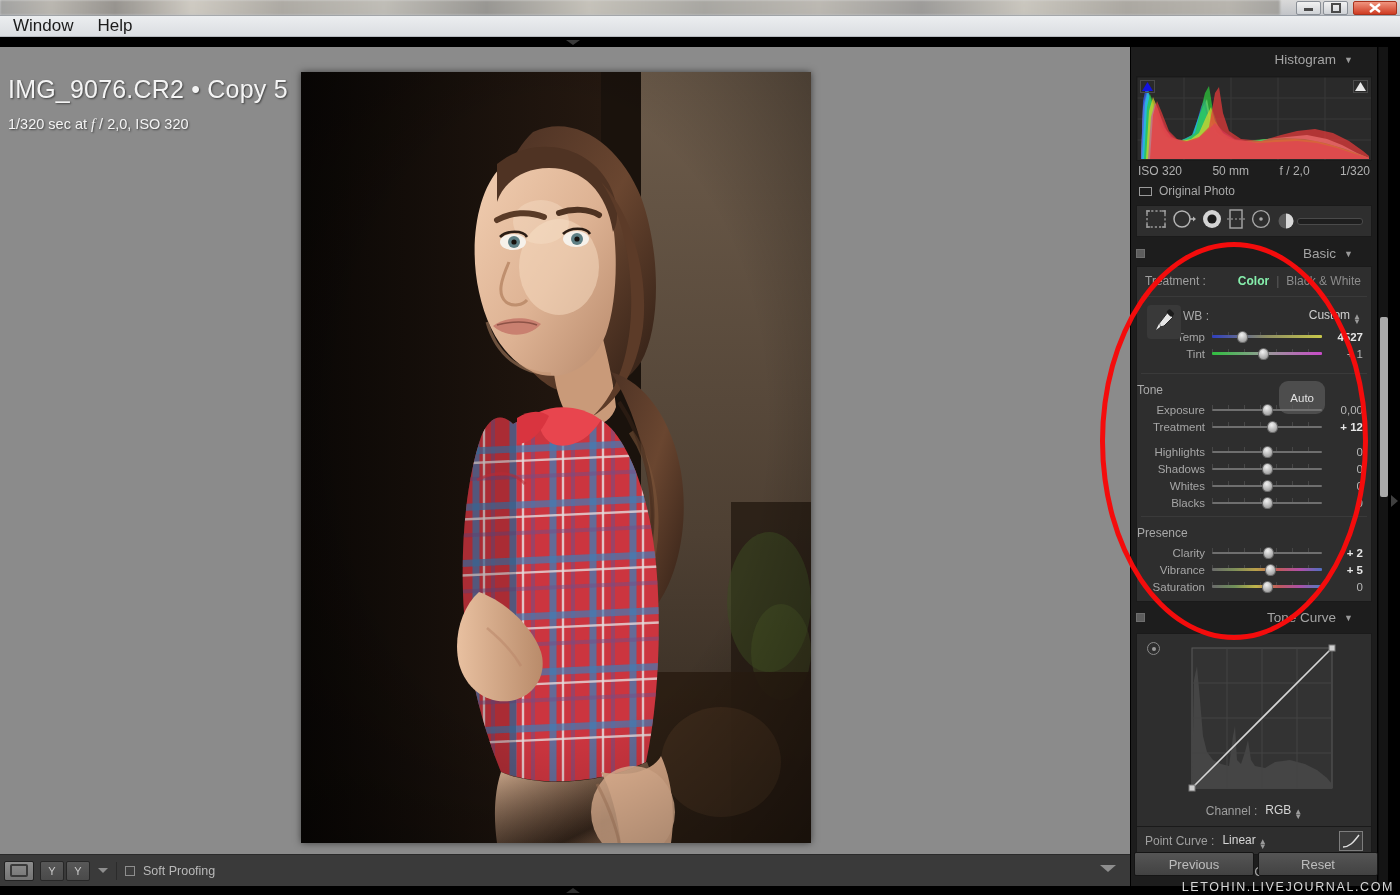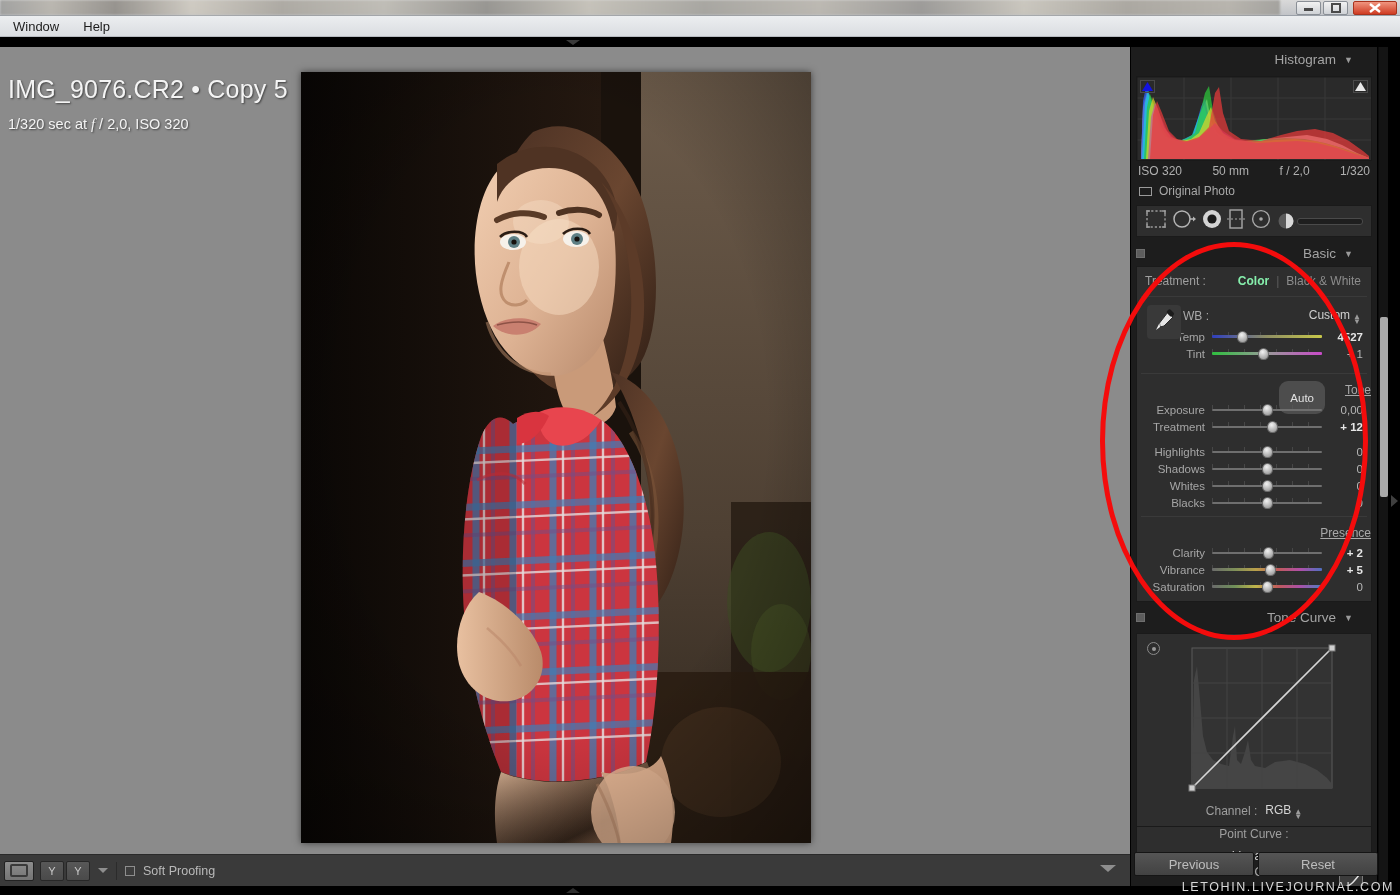--- a/index.html
+++ b/index.html
@@ -37,21 +37,21 @@
     border-color: #a8321c; }
   .winctl svg { display: block; }
 
   
   .menubar {
     position: absolute; left: 0; top: 16px; width: 1400px; height: 21px;
     background: linear-gradient(#eceef0, #dadde1);
     border-bottom: 1px solid #b6bac0;
     display: flex; align-items: center; padding-left: 10px; gap: 18px;
   }
-  .menubar .mi { font-size: 13px; color: #1c1c1c; cursor: default; padding: 1px 3px; }
+  .menubar .mi { font-size: 17px; color: #1c1c1c; cursor: default; padding: 1px 3px; }
 
   
   .lr { position: absolute; left: 0; top: 38px; width: 1400px; height: 857px; background: #000; }
 
   
   .topbar { position: absolute; left: 0; top: 0; width: 1400px; height: 9px; background: #000; }
   .topbar .tri { position: absolute; left: 566px; top: 2px;
     width: 0; height: 0; border-left: 7px solid transparent; border-right: 7px solid transparent;
     border-top: 5px solid #3a3a3a; }
 
@@ -142,39 +142,39 @@
   .srow .line.grad-vib  { background: linear-gradient(90deg,#6b6b6b,#7d8f5a,#b9a04a,#c05a5a,#b04fa8,#4f6fc0); height: 3px; top: 4.5px; }
   .srow .line.grad-sat  { background: linear-gradient(90deg,#6b6b6b,#6f8f5a,#c0b44a,#c05a5a,#aa50a8,#4f7fc0); height: 3px; top: 4.5px; }
   .srow .ticks { position: absolute; left: 0; right: 0; top: 1px; height: 4px;
     background-image: repeating-linear-gradient(90deg, #585858 0 1px, transparent 1px 16px); opacity: .6; }
   .srow .knob { position: absolute; top: 0px; width: 11px; height: 12px; margin-left: -5.5px;
     background: radial-gradient(circle at 40% 30%, #f2f2f2, #b4b4b4 60%, #8f8f8f);
     border: 1px solid #6d6d6d; border-radius: 50% 50% 45% 45%; }
   .srow .v { width: 34px; text-align: right; color: #b6b6b6; margin-left: 7px; }
   .srow .v.bold { color: #e6e6e6; font-weight: bold; }
 
-  .sectionTitle { display: flex; align-items: center; justify-content: flex-end; position: relative;
-    height: 22px; color: #a8a8a8; font-size: 12px; text-decoration: underline; }
+  .sectionTitle { display: flex; align-items: center; justify-content: flex-start; position: relative;
+    height: 22px; color: #a8a8a8; font-size: 12px; }
   .autoBtn { position: absolute; right: 46px; top: 2px; height: 33px; padding: 0 11px;
     border-radius: 9px; background: #4d4d4d; color: #e2e2e2; font-size: 11.5px;
     display: flex; align-items: center; }
   .divider { height: 1px; background: #242424; margin: 5px 4px 5px 4px; border-top: 1px solid #3a3a3a; }
 
   
   .tcBox { margin: 3px 5px 0 5px; background: #2e2e2e; border: 1px solid #1a1a1a; padding: 6px 8px 4px 8px; text-align: right; }
   .tcPlot { position: relative; width: 100%; height: 160px; }
   .tcTarget { position: absolute; left: 2px; top: 2px; width: 13px; height: 13px;
     border: 1px solid #8a8a8a; border-radius: 50%; display: flex; align-items: center; justify-content: center; }
   .tcTarget i { width: 4px; height: 4px; background: #9a9a9a; border-radius: 50%; }
   .channelRow { display: flex; align-items: center; justify-content: center; gap: 8px;
     height: 22px; font-size: 12px; color: #9f9f9f; }
   .channelRow .v { color: #d6d6d6; }
   .pcRow { display: flex; align-items: center; gap: 8px; height: 28px; padding: 0 8px;
     font-size: 12px; color: #9f9f9f; margin: 0 5px; background: #2e2e2e;
-    border-left: 1px solid #1a1a1a; border-right: 1px solid #1a1a1a; border-bottom: 1px solid #1a1a1a; flex-direction: column; }
+    border-left: 1px solid #1a1a1a; border-right: 1px solid #1a1a1a; border-bottom: 1px solid #1a1a1a; }
   .pcRow .v { color: #d6d6d6; }
   .pcRow .curveBtn { margin-left: auto; width: 24px; height: 20px; background: #3c3c3c;
     border: 1px solid #7d7d7d; display: flex; align-items: center; justify-content: center; }
   .stepper { display: inline-flex; flex-direction: column; line-height: 5px; margin-left: 3px; color: #9b9b9b; font-size: 8px; }
   .btnRow { position: absolute; left: 1134px; top: 852px; width: 244px; height: 24px;
     display: flex; gap: 4px; }
   .bigBtn { flex: 1; border: 1px solid #151515; border-radius: 2px;
     background: linear-gradient(#555, #424242); color: #bdbdbd; font-size: 13px;
     display: flex; align-items: center; justify-content: center; }
 

